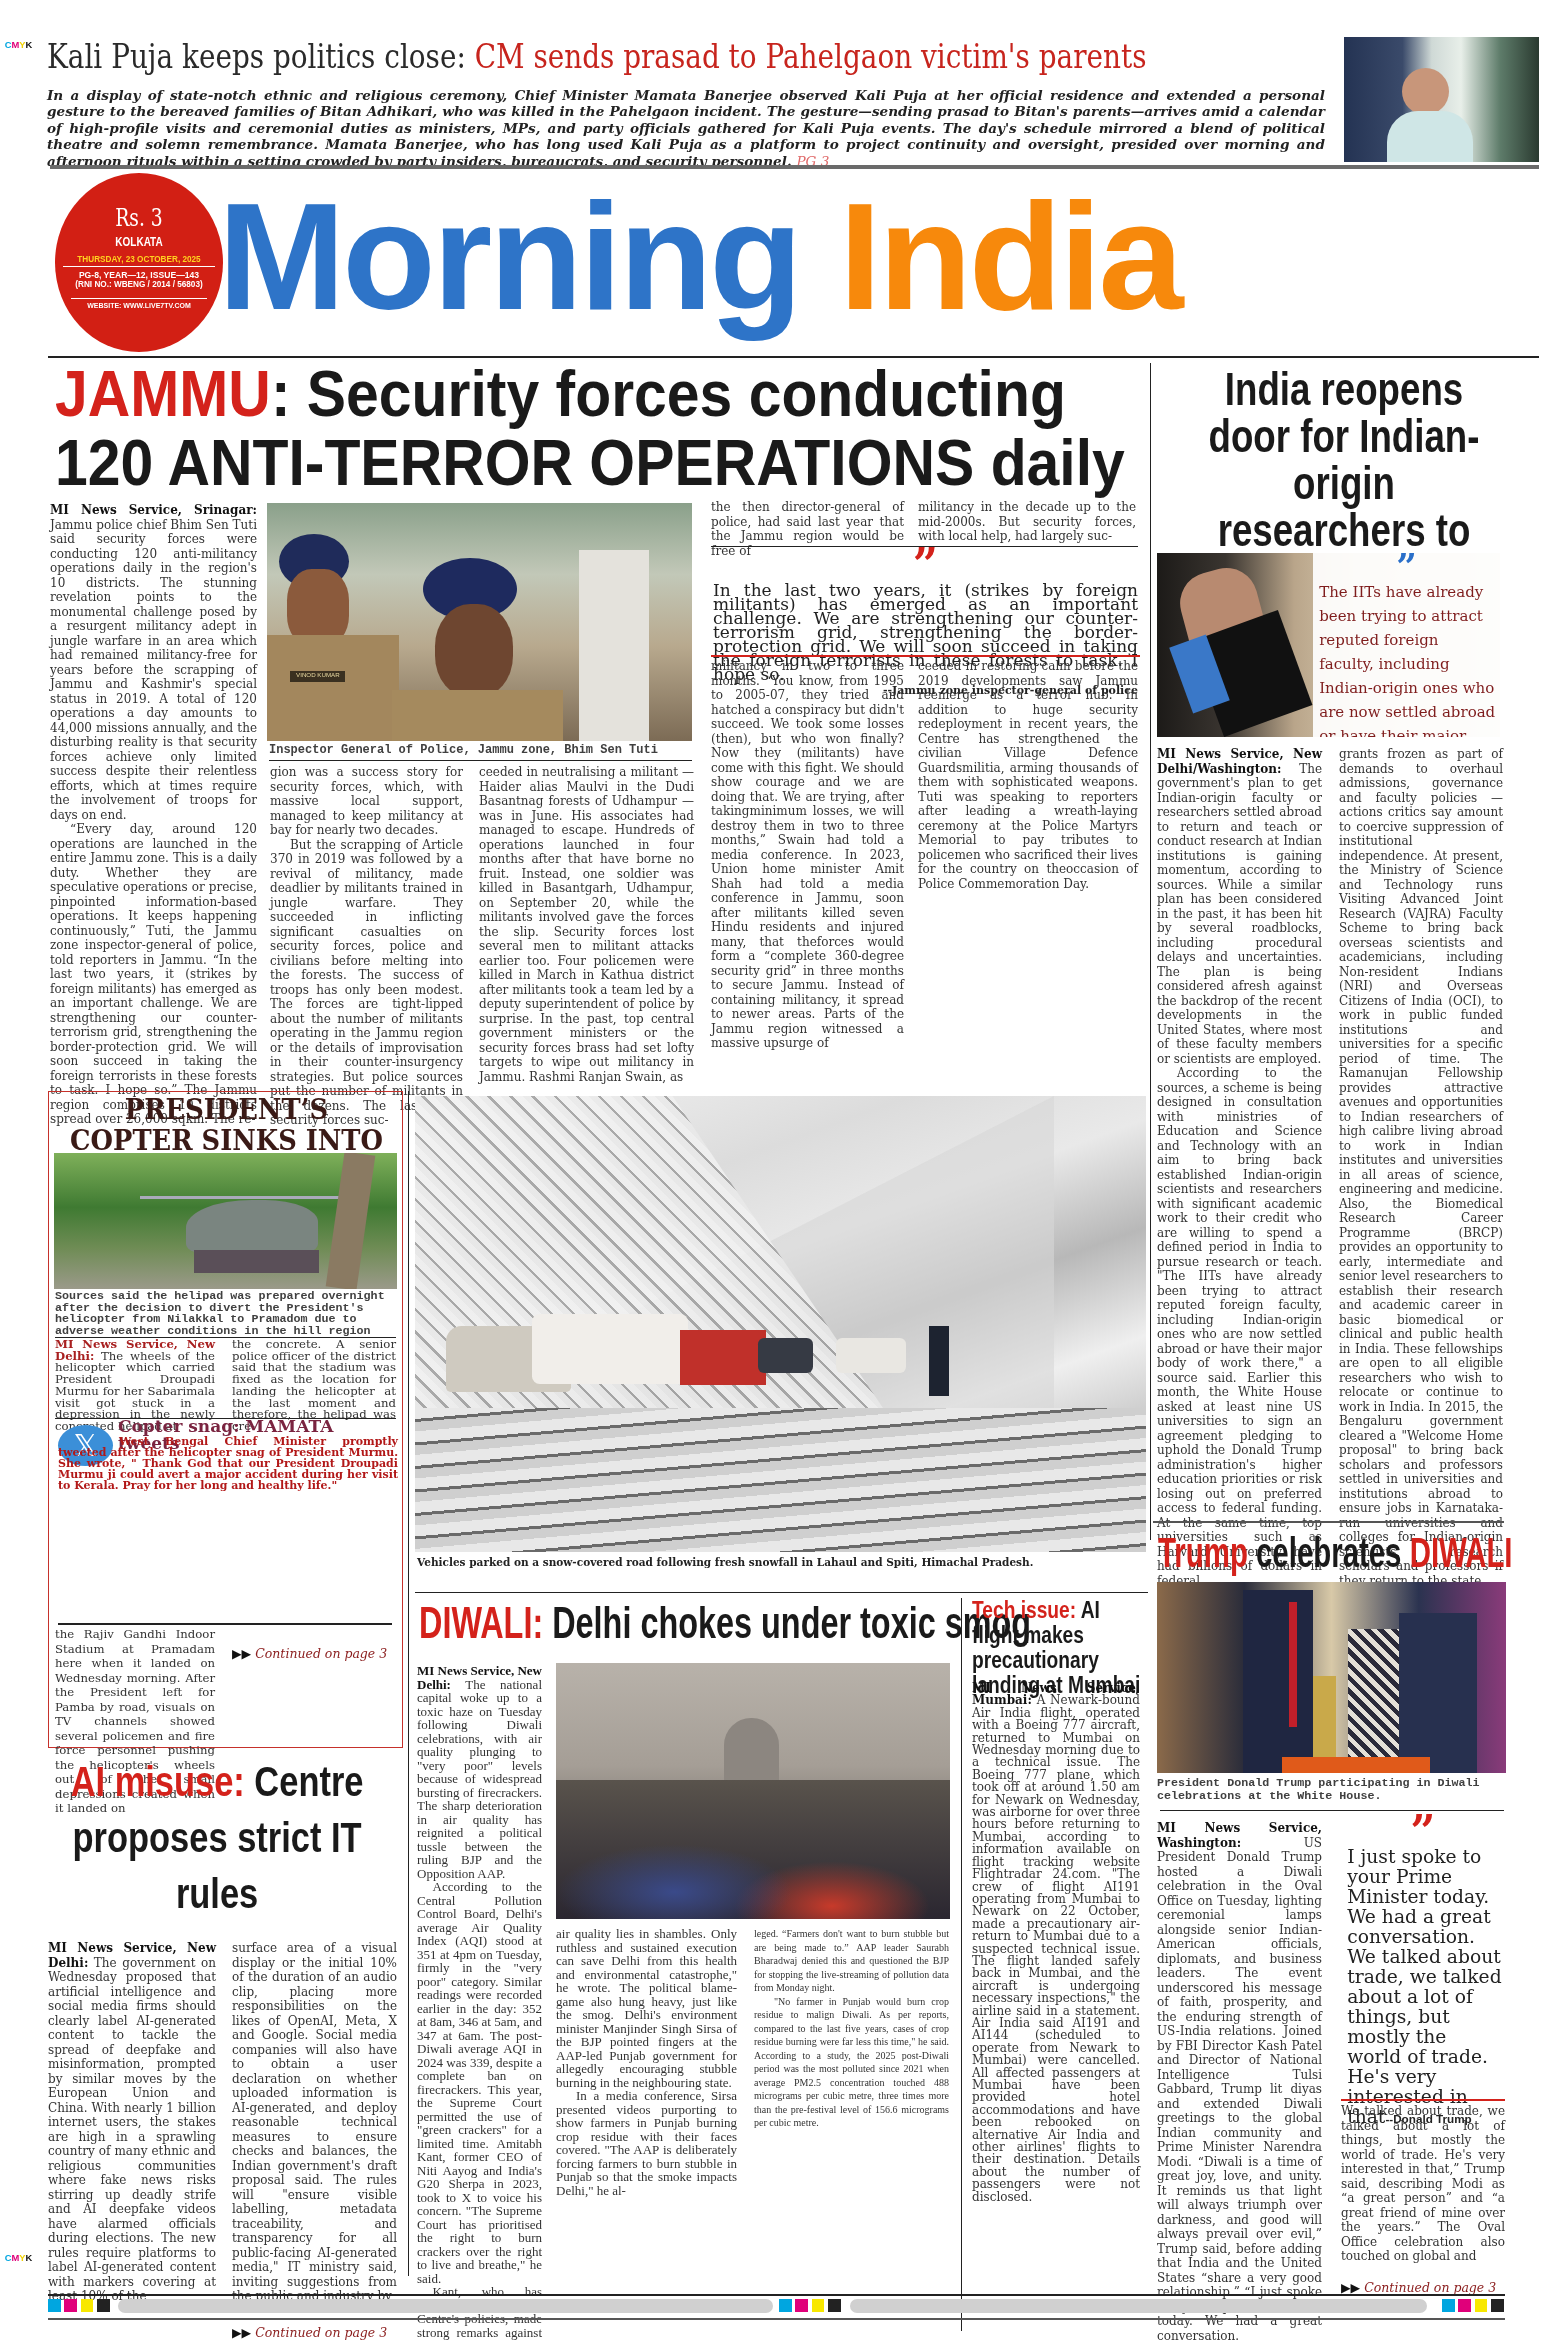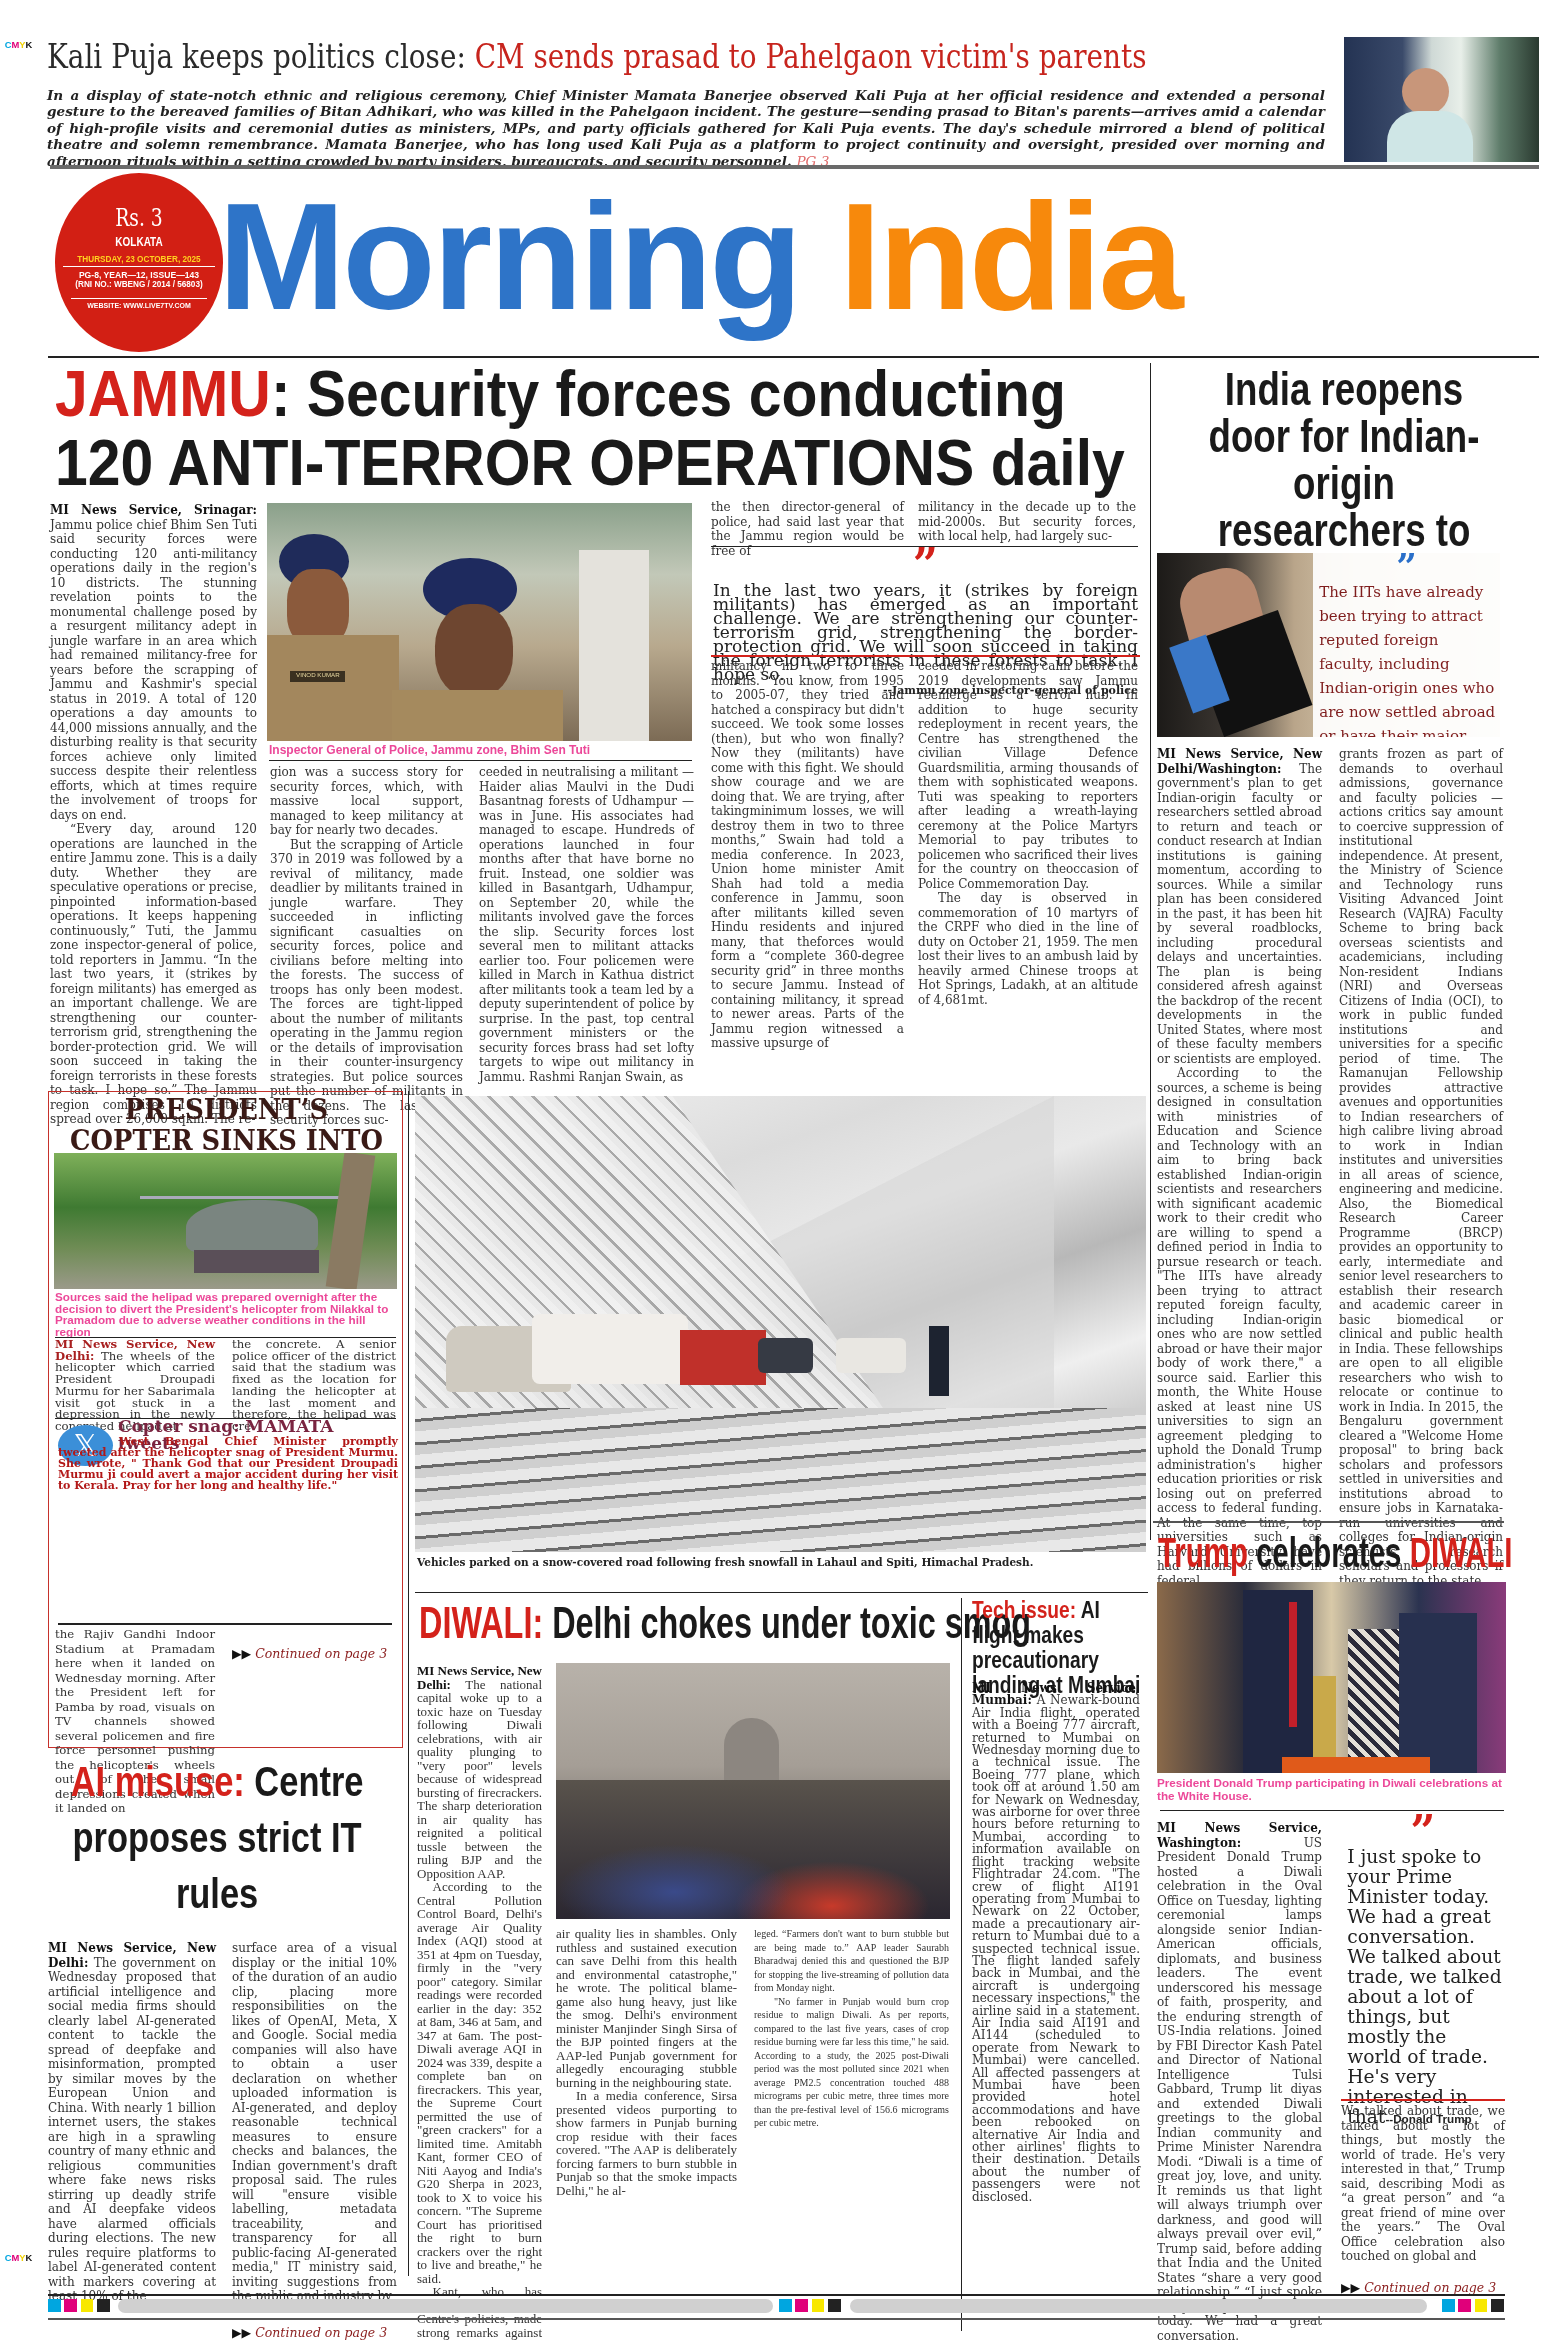--- a/index.html
+++ b/index.html
@@ -7,21 +7,21 @@
 .abs{position:absolute}
 .body-text{font-family:"DejaVu Serif",serif;font-size:12px;line-height:14.5px;text-align:justify;hyphens:auto;color:#333}
 .body-text .by{font-weight:bold;color:#111}
 .cond{font-family:"Liberation Sans",sans-serif;font-weight:bold;transform-origin:left top;white-space:nowrap}
 .red{color:#d4221b}
 .cont{font-family:"DejaVu Serif",serif;font-style:italic;font-weight:normal;font-size:12.5px;color:#8a1b1b;margin-top:6.2px}
 .cont .arr{font-style:normal;color:#111}
 .cmyk-mark{font-family:"Liberation Sans",sans-serif;font-size:9.4px;font-weight:bold}
 .rule{position:absolute;background:#222}
 .photo{position:absolute;overflow:hidden}
-.caption{font-family:Liberation Sans, sans-serif;font-weight:bold;font-size:12px;line-height:13.2px;color:#ec4899}
+.caption{font-family:Liberation Mono, monospace;font-weight:bold;font-size:12px;line-height:13.2px;color:#404040}
 .quote-mark{font-family:"DejaVu Serif",serif;font-weight:bold;color:#d4221b;font-size:44px;line-height:31px;text-align:center}
 .blue-quote{color:#2a6fc9}
 .strip{position:absolute;height:14px;background:#d0d0d0;border-radius:7px}
 .sq{display:inline-block;width:12.5px;height:12.5px;margin-right:3.9px}
 </style>
 </head>
 <body>
 
 <div class="abs cmyk-mark" style="left:4.7px;top:39px">
   <span style="color:#00a6e0">C</span><span style="color:#e0007a">M</span><span style="color:#f0d000">Y</span><span style="color:#111">K</span>
@@ -88,21 +88,20 @@
 <div class="rule" style="left:711px;top:546px;width:427px;height:0.8px"></div>
 <div class="abs" style="left:713px;top:549px;width:425px">
   <div class="quote-mark">”</div>
   <div style="font-family:'DejaVu Serif',serif;font-size:17px;line-height:14px;text-align:justify;color:#222;margin-top:3.1px">In the last two years, it (strikes by foreign militants) has emerged as an important challenge. We are strengthening our counter-terrorism grid, strengthening the border-protection grid. We will soon succeed in taking the foreign terrorists in these forests to task. I hope so.</div>
   <div style="text-align:right;font-family:'DejaVu Serif',serif;font-weight:bold;font-size:11px;margin-top:3.1px">--Jammu zone inspector-general of police</div>
 </div>
 <div class="rule" style="left:711px;top:655px;width:429px;height:2.3px;background:#d4221b"></div>
 <div class="abs body-text" style="left:711px;top:659px;width:193px">militancy in two to three months. “You know, from 1995 to 2005-07, they tried and hatched a conspiracy but didn't succeed. We took some losses (then), but who won finally? Now they (militants) have come with this fight. We should show courage and we are doing that. We are trying, after takingminimum losses, we will destroy them in two to three months,” Swain had told a media conference. In 2023, Union home minister Amit Shah had told a media conference in Jammu, soon after militants killed seven Hindu residents and injured many, that theforces would form a “complete 360-degree security grid” in three months to secure Jammu. Instead of containing militancy, it spread to newer areas. Parts of the Jammu region witnessed a massive upsurge of</div>
 <div class="abs body-text" style="left:918px;top:659px;width:220px">
   <span>ceeded in restoring calm before the 2019 developments saw Jammu reemerge as a terror hub. In addition to huge security redeployment in recent years, the Centre has strengthened the civilian Village Defence Guardsmilitia, arming thousands of them with sophisticated weapons. Tuti was speaking to reporters after leading a wreath-laying ceremony at the Police Martyrs Memorial to pay tributes to policemen who sacrificed their lives for the country on theoccasion of Police Commemoration Day.</span>
-  <p style="text-indent:20px">The day is observed in commemoration of 10 martyrs of the CRPF who died in the line of duty on October 21, 1959. The men lost their lives to an ambush laid by heavily armed Chinese troops at Hot Springs, Ladakh, at an altitude of 4,681mt.</p>
 </div>
 
 <div class="rule" style="left:1150px;top:363px;width:0.8px;height:1177px"></div>
 
 <div class="abs cond" style="left:1161px;top:365px;width:366px;font-size:47px;line-height:47px;white-space:normal;text-align:center;color:#1a1a1a;transform:scaleX(0.78);transform-origin:center top">India reopens door for Indian-origin researchers to return</div>
 <div class="photo" style="left:1157px;top:553px;width:343px;height:184px;background:linear-gradient(90deg,#1c1a18 0%,#3a3530 20%,#b9a58a 40%,#d9cbb0 60%,#e8dfc9 100%)">
   <div style="position:absolute;left:31px;top:15.6px;width:78px;height:125px;background:#b88a70;border-radius:31px 31px 7.8px 7.8px;transform:rotate(-15deg)"></div>
   <div style="position:absolute;left:47px;top:70px;width:94px;height:101px;background:#111;transform:rotate(-20deg)"></div>
   <div style="position:absolute;left:23.4px;top:86px;width:39px;height:70px;background:#3a78c8;transform:rotate(-20deg)"></div>
   <div style="position:absolute;left:156px;top:0;width:187px;height:184px;background:rgba(255,255,255,0.92)">

